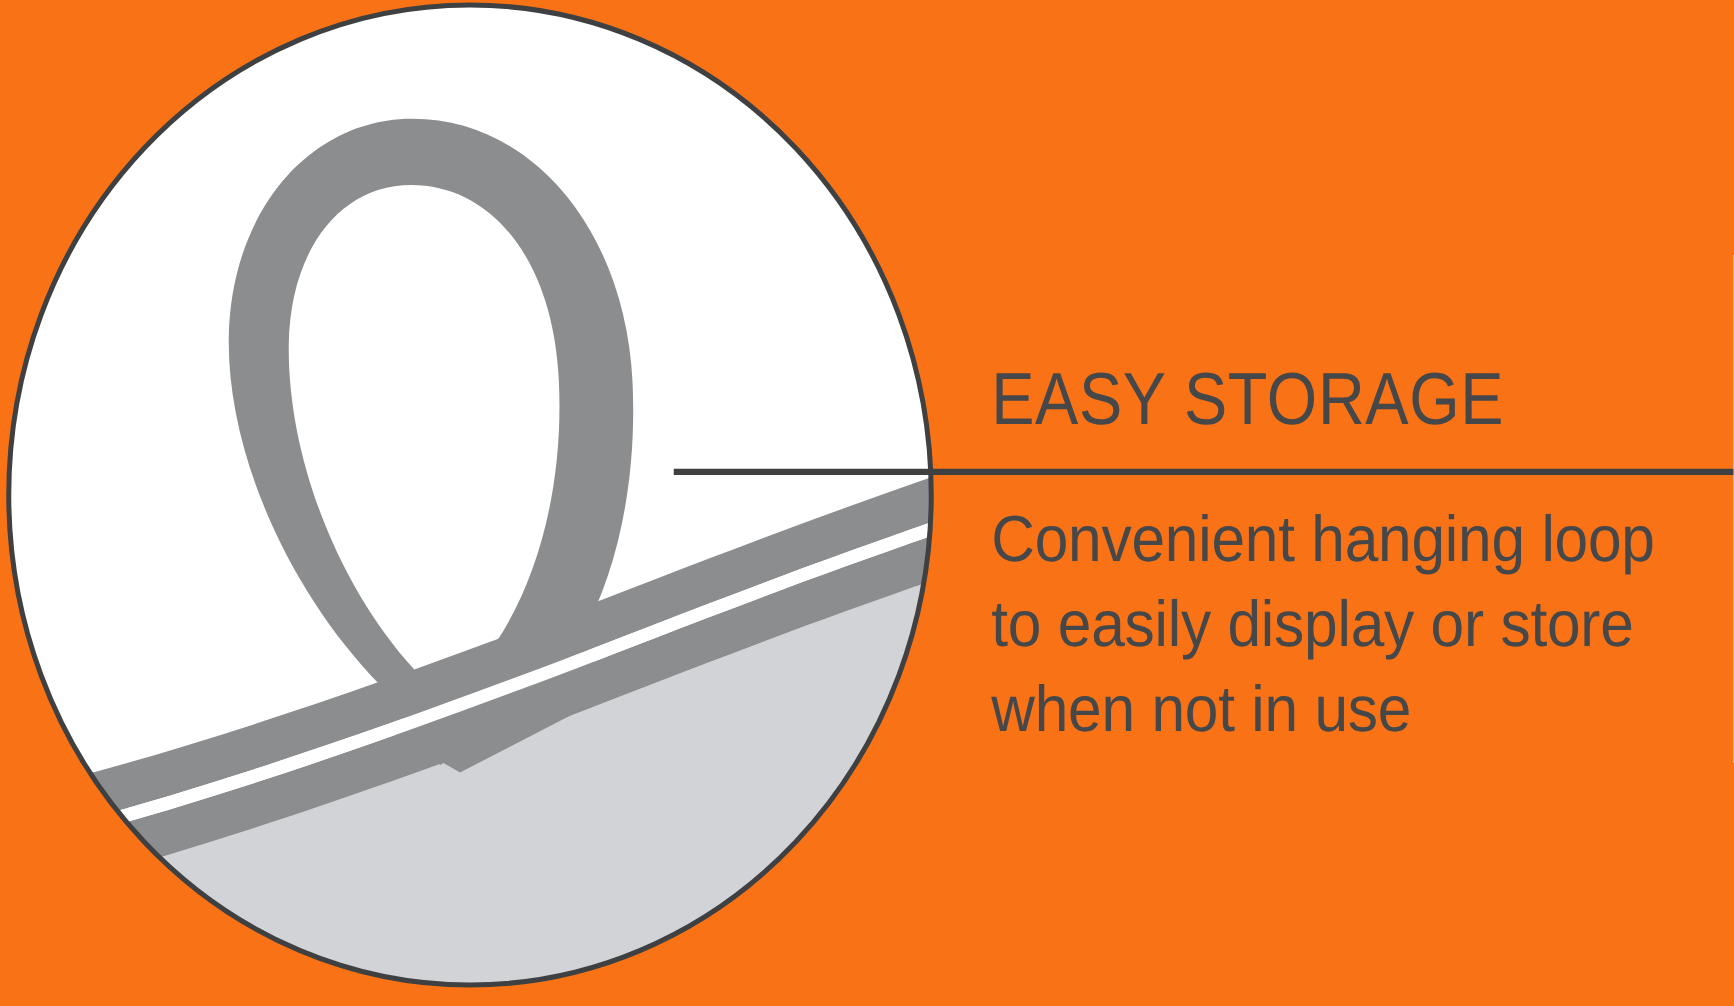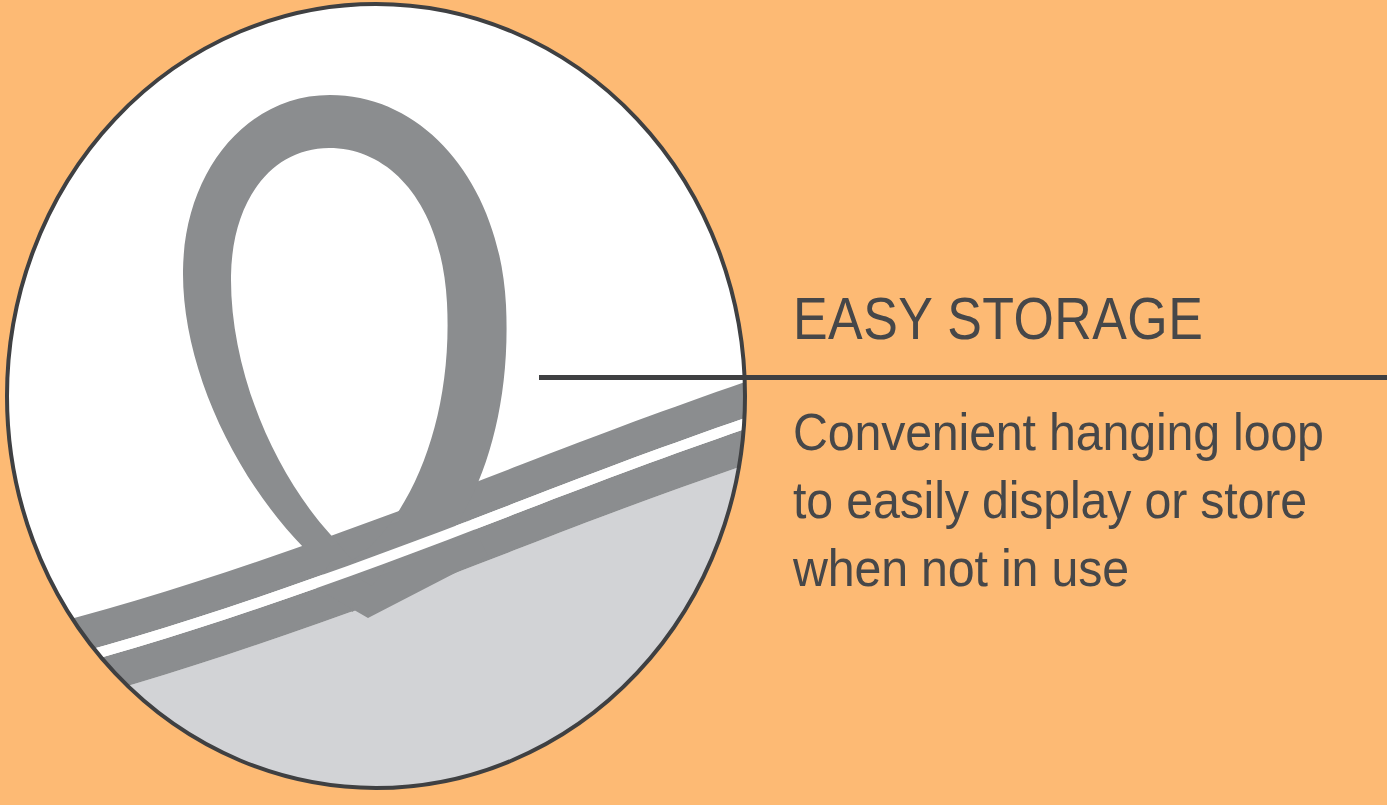--- a/index.html
+++ b/index.html
@@ -8,21 +8,21 @@
     background: #ffffff;
   }
   body {
     font-family: "Liberation Sans", sans-serif;
     -webkit-font-smoothing: antialiased;
   }
   .page {
     position: relative;
     width: 1387px;
     height: 805px;
-    background: #fdba74;
+    background: #f97316;
     overflow: hidden;
   }
 
   
   .illustration {
     position: absolute;
     left: 0;
     top: 0;
     width: 800px;
     height: 805px;

